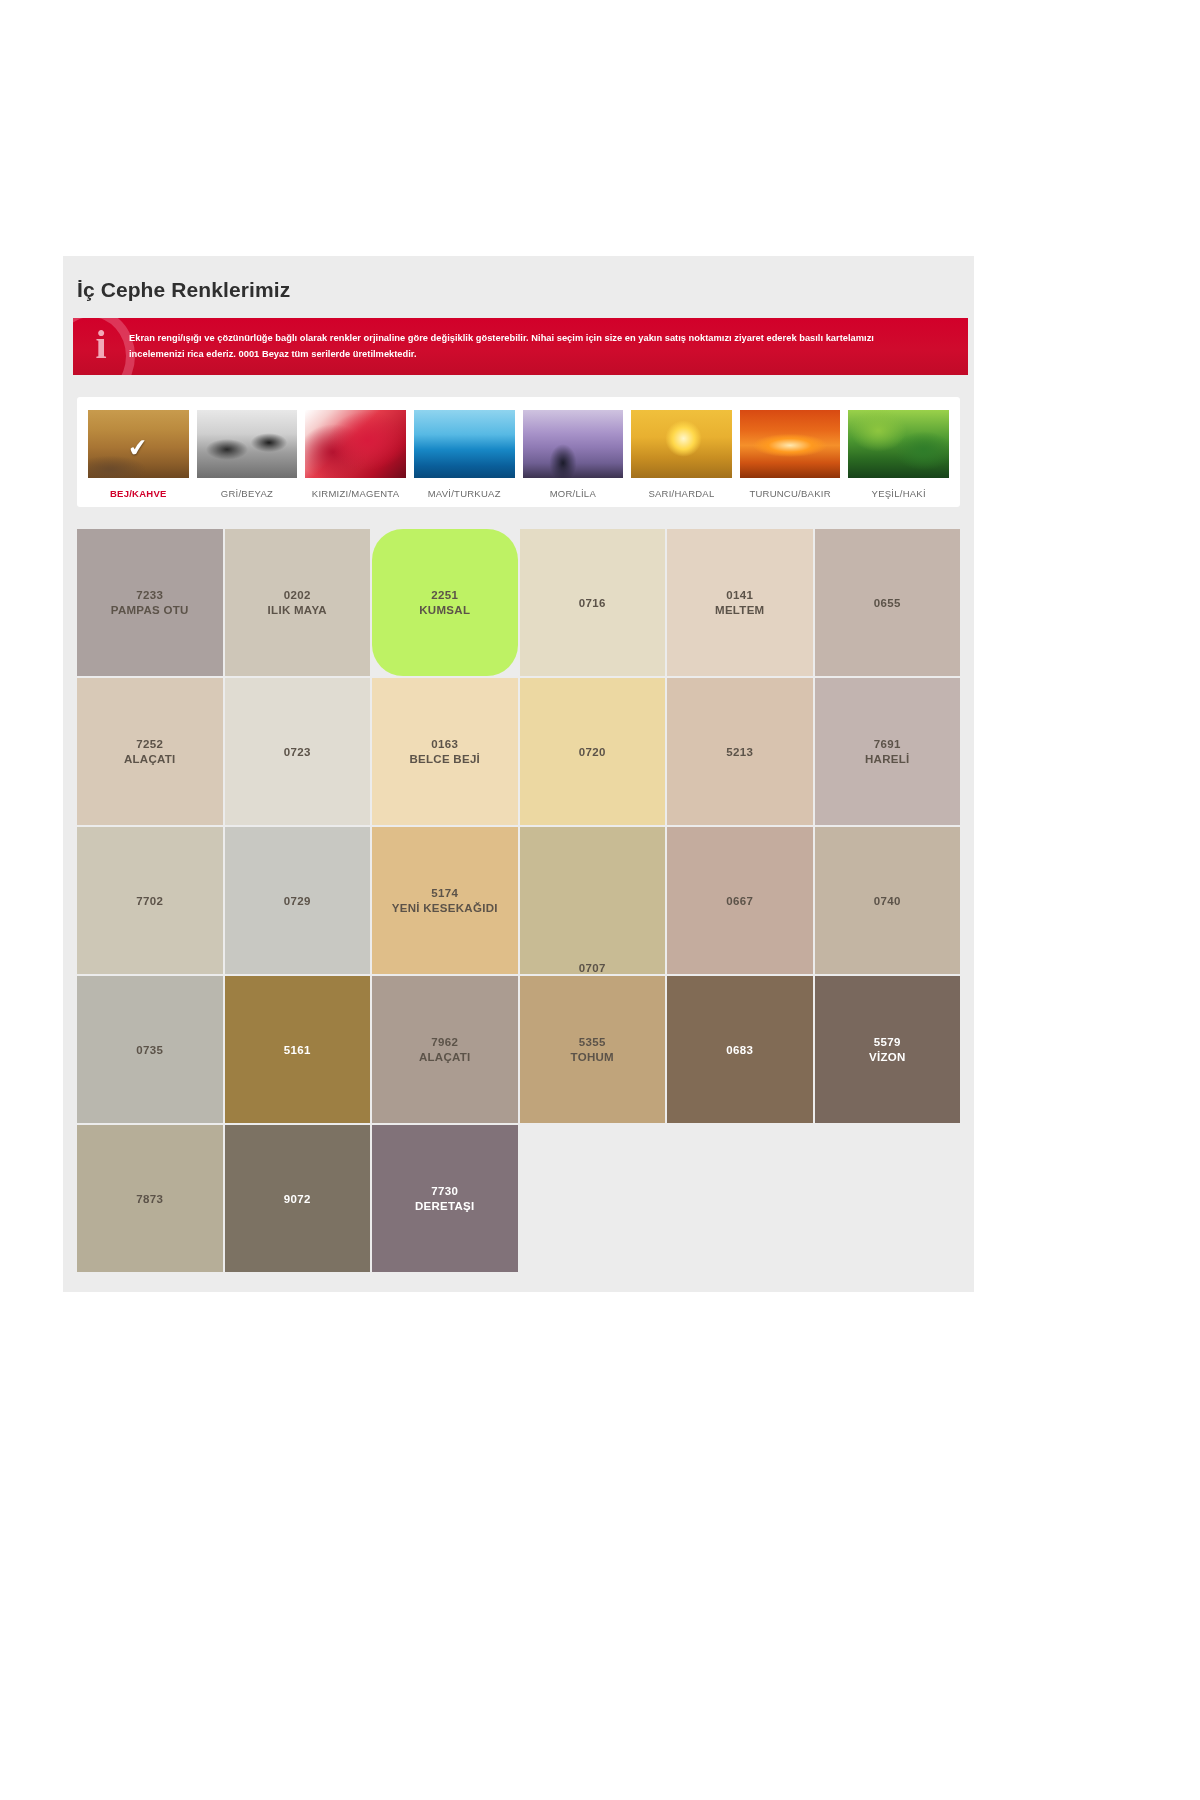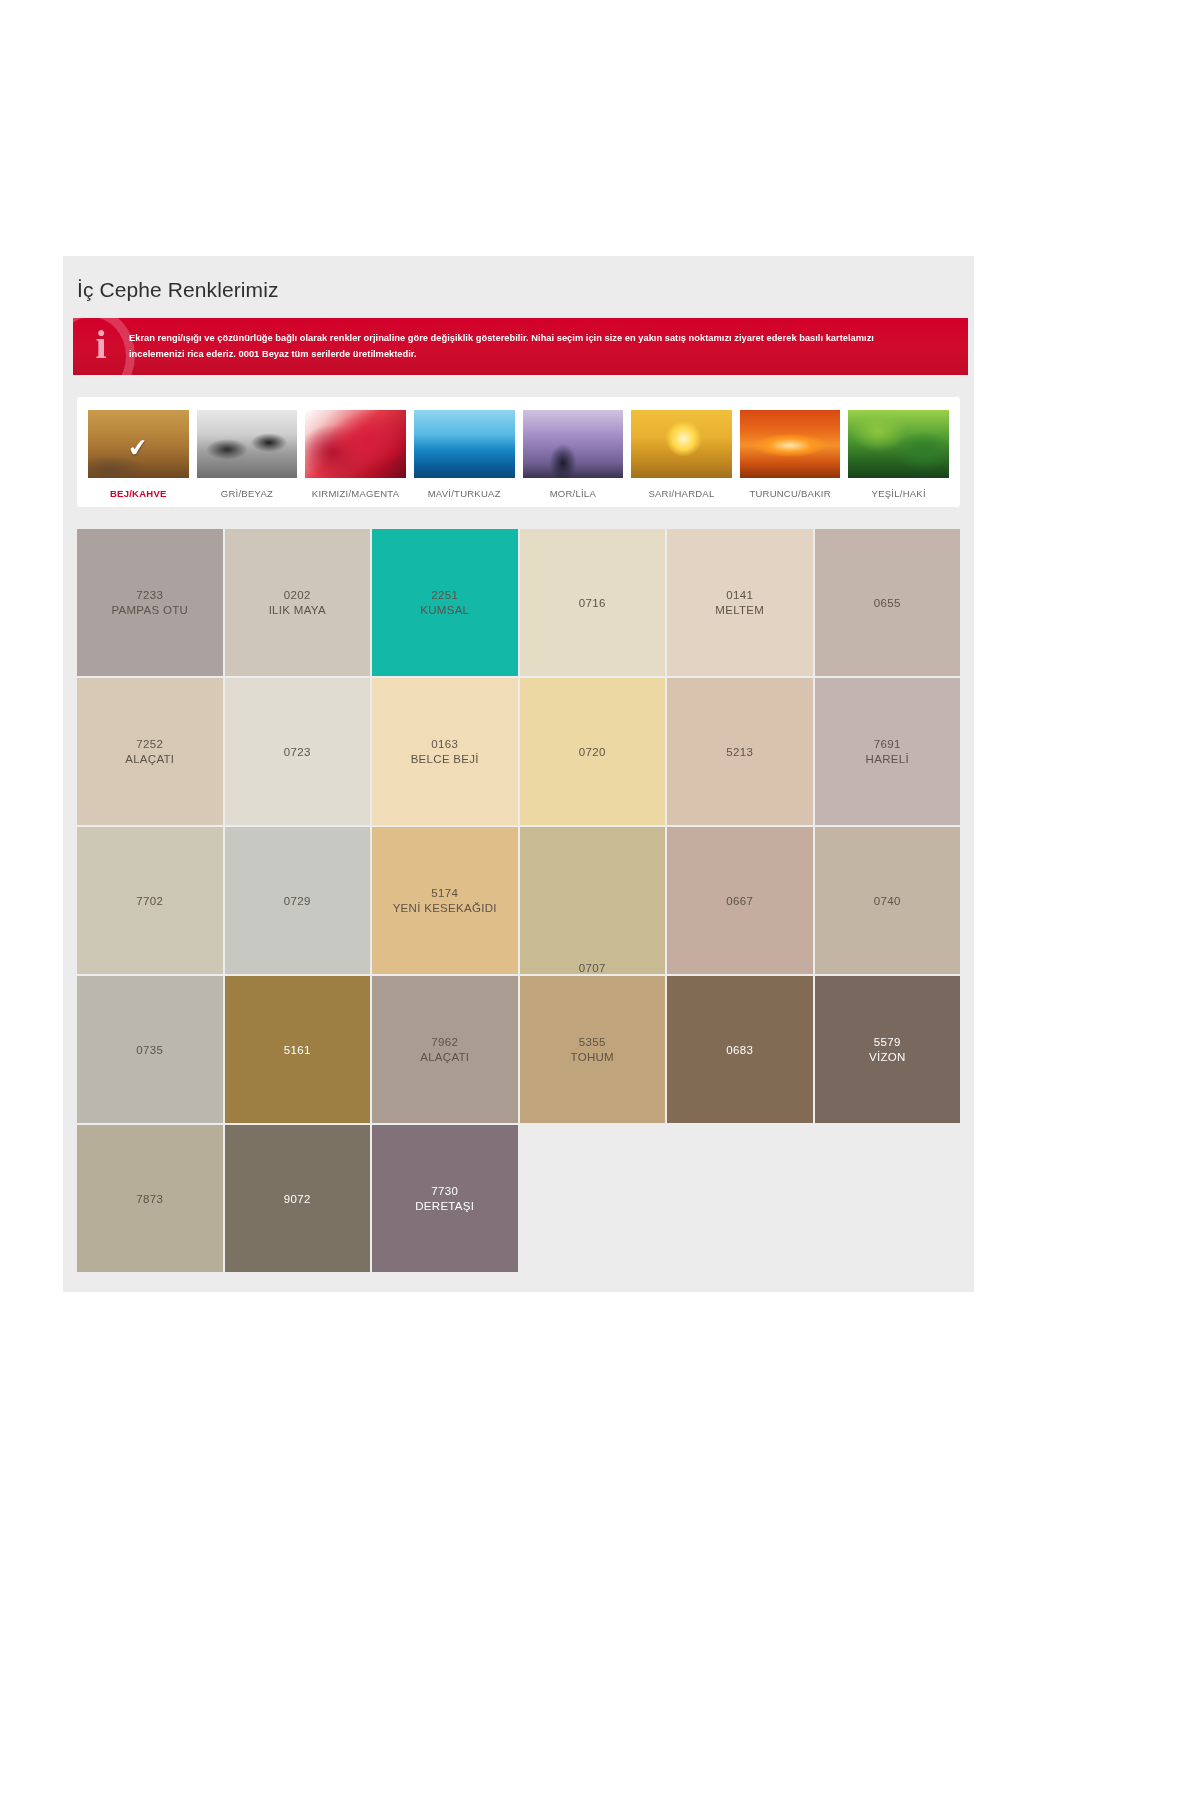--- a/index.html
+++ b/index.html
@@ -19,21 +19,21 @@
   
   .card {
     position: absolute;
     left: 63px; top: 256px;
     width: 911px;
     background: #ececec;
     padding: 0;
   }
   .card-title {
     font-size: 21px;
-    font-weight: normal;
+    font-weight: bold;
     color: #2f2f2f;
     letter-spacing: .1px;
     padding: 22px 16px 16px 14px;
   }
   
   .info-banner {
     position: relative;
     margin: 0 6px 0 10px;
     height: 57px;
     background: #d6072c;
@@ -155,20 +155,21 @@
   .t-yesil {
     background:
       radial-gradient(ellipse 40% 45% at 30% 30%, #8ec63f 0%, rgba(142,198,63,0) 70%),
       radial-gradient(ellipse 40% 40% at 75% 60%, #2f7d2a 0%, rgba(47,125,42,0) 72%),
       linear-gradient(180deg,#9ad14a 0%,#4f9b32 42%,#2b6b22 72%,#17421a 100%);
   }
   
   .grid-wrap {
     margin: 22px 14px 0 14px;
     padding-bottom: 20px;
+    font-weight: bold;
   }
   .grid {
     display: grid;
     grid-template-columns: repeat(6, 1fr);
     gap: 2px;
     background: #ececec;
   }
   .swatch {
     height: 147px;
     display: flex;
@@ -238,21 +239,21 @@
     <div class="grid-wrap">
       <div class="grid">
           <div class="swatch light" style="background: rgb(171, 161, 159);">
             <div class="sw-code">7233</div>
             <div class="sw-name">PAMPAS OTU</div>
           </div>
           <div class="swatch light" style="background: rgb(206, 198, 184);">
             <div class="sw-code">0202</div>
             <div class="sw-name">ILIK MAYA</div>
           </div>
-          <div class="swatch light" style="background: #14b8a6;">
+          <div class="swatch light" style="background: #bef264; border-radius: 31px;">
             <div class="sw-code">2251</div>
             <div class="sw-name">KUMSAL</div>
           </div>
           <div class="swatch light" style="background: rgb(228, 220, 197);">
             <div class="sw-code">0716</div>
           </div>
           <div class="swatch light" style="background: rgb(227, 211, 194);">
             <div class="sw-code">0141</div>
             <div class="sw-name">MELTEM</div>
           </div>

